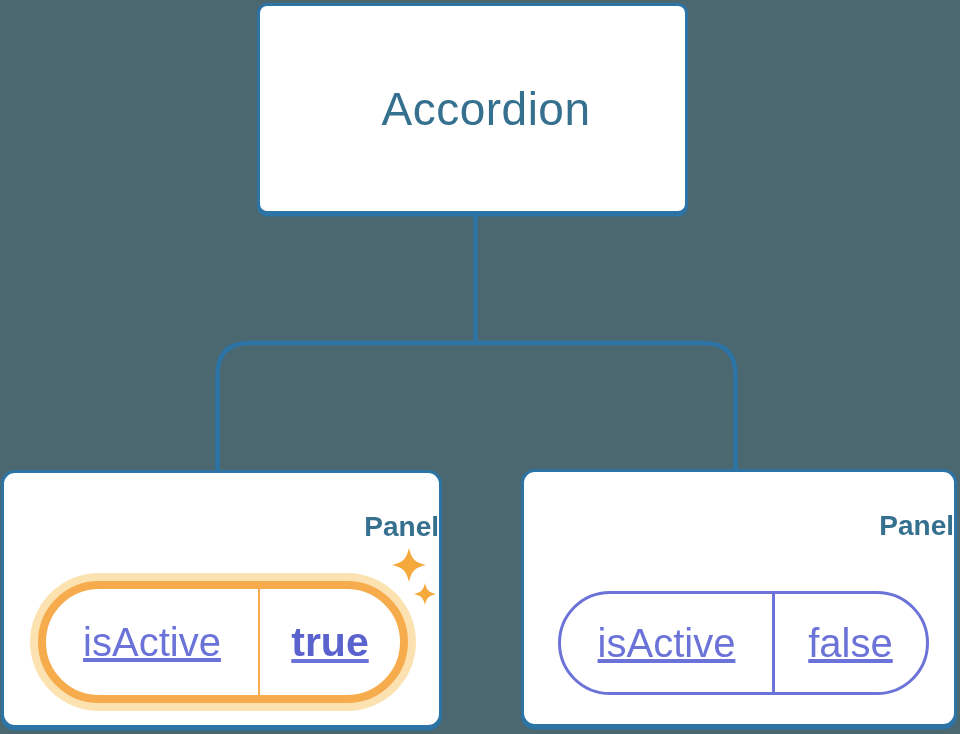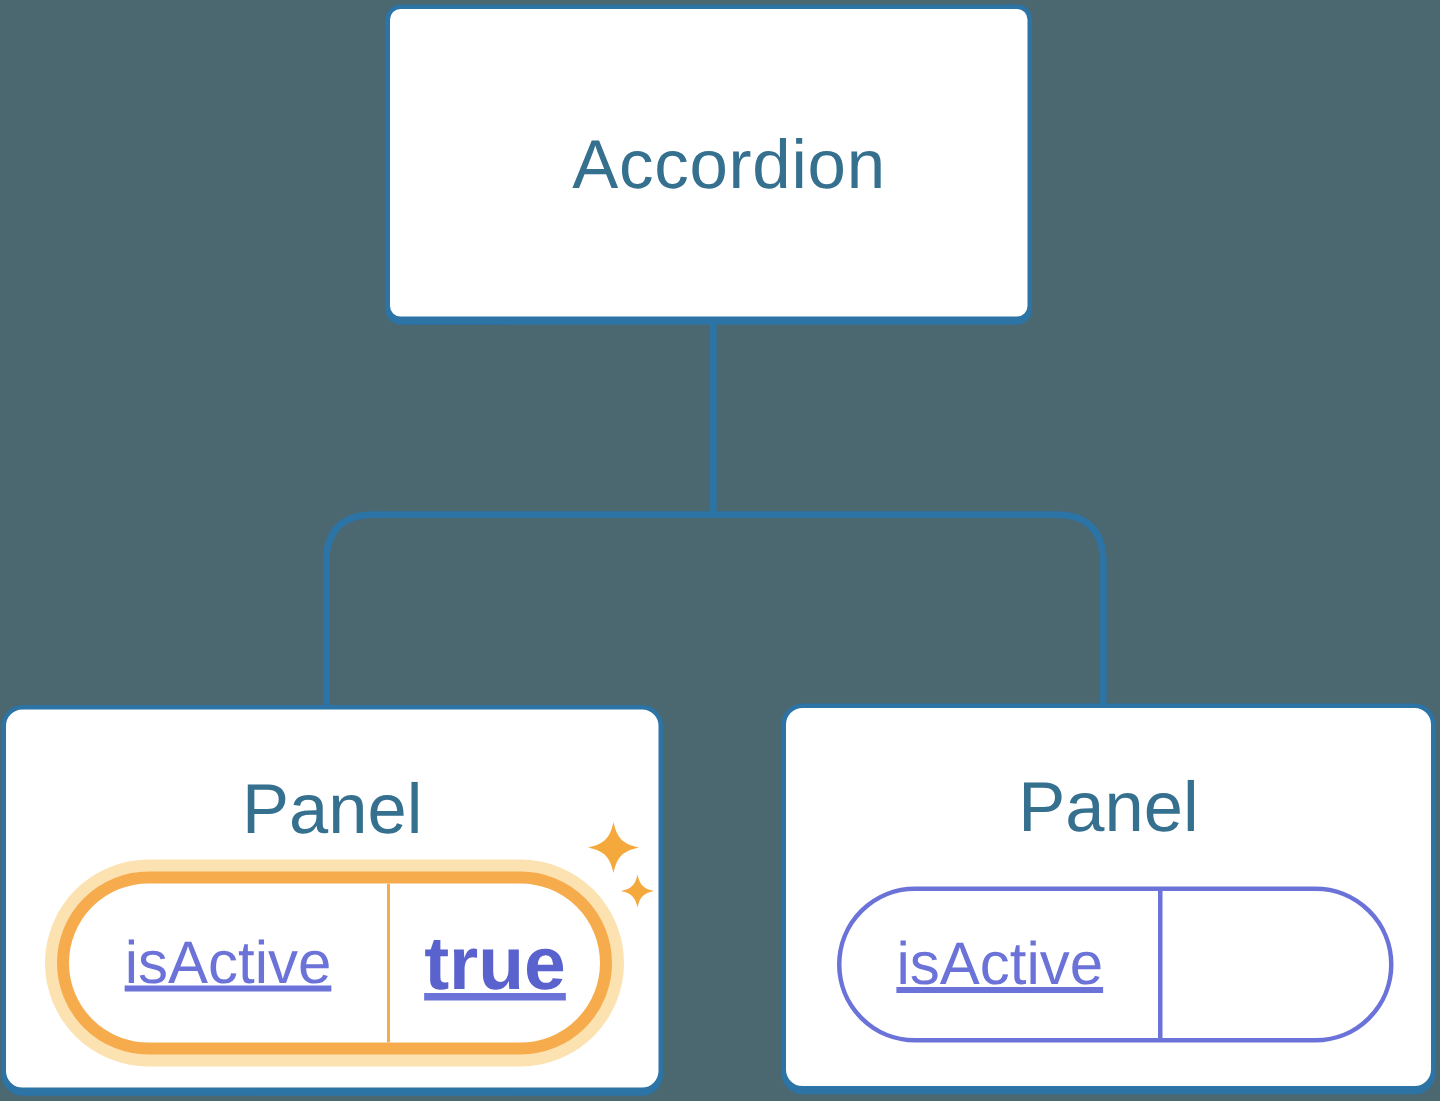--- a/index.html
+++ b/index.html
@@ -39,22 +39,22 @@
     color: var(--node-text-blue, #36708F);
     margin-left: 27px;
   }
 
   .panel { border-radius: 14px; }
   #panel-0 { left: 1px;   top: 470px; width: 441px; height: 258px; }
   #panel-1 { left: 521px; top: 469px; width: 436px; height: 258px; }
 
   .panel-label {
     position: absolute; top: 38px; left: 0; width: 100%;
-    text-align: center;
-    font-size: 47px; font-weight: 400;
+    text-align: right;
+    font-size: 28px; font-weight: 700;
     color: var(--node-text-blue, #36708F);
   }
 
   
   .prop-pill-glow {
     position: absolute; left: 26px; top: 100px;
     width: 386px; height: 138px;
     border-radius: 69px;
     background: var(--highlight-glow, #FCE2B1);
     padding: 8px; box-sizing: border-box;
@@ -86,21 +86,21 @@
   .prop-pill.plain .prop-cell.name { width: 211px; }
 
   .prop-cell {
     display: flex; align-items: center; justify-content: center;
     font-size: 40px;
     color: var(--prop-purple, #6C73D8);
     text-decoration: underline;
   }
   .prop-cell.value { flex: 1; }
   .prop-value-bold {
-    font-weight: 700; font-size: 50px;
+    font-weight: 700; font-size: 41px;
     color: var(--value-purple-bold, #5A62CE);
   }
 
   .sparkles {
     position: absolute; left: 381px; top: 68px;
     width: 56px; height: 68px;
   }
   .sparkles path { fill: var(--sparkle-orange, #F5A83C); }
 </style>
 </head>
@@ -135,14 +135,15 @@
              C38.35 56.85 36.15 54.65 29 53 C36.15 51.35 38.35 49.15 40 42 Z"></path>
   </svg>
 </div>
 
 <div class="node panel" id="panel-1">
   <div class="panel-label">Panel</div>
 
   <div class="prop-pill plain">
     <div class="prop-cell name">isActive</div>
     <div class="prop-divider"></div>
+    <div class="prop-cell value">false</div>
   </div>
 </div>
 
 </body></html>

